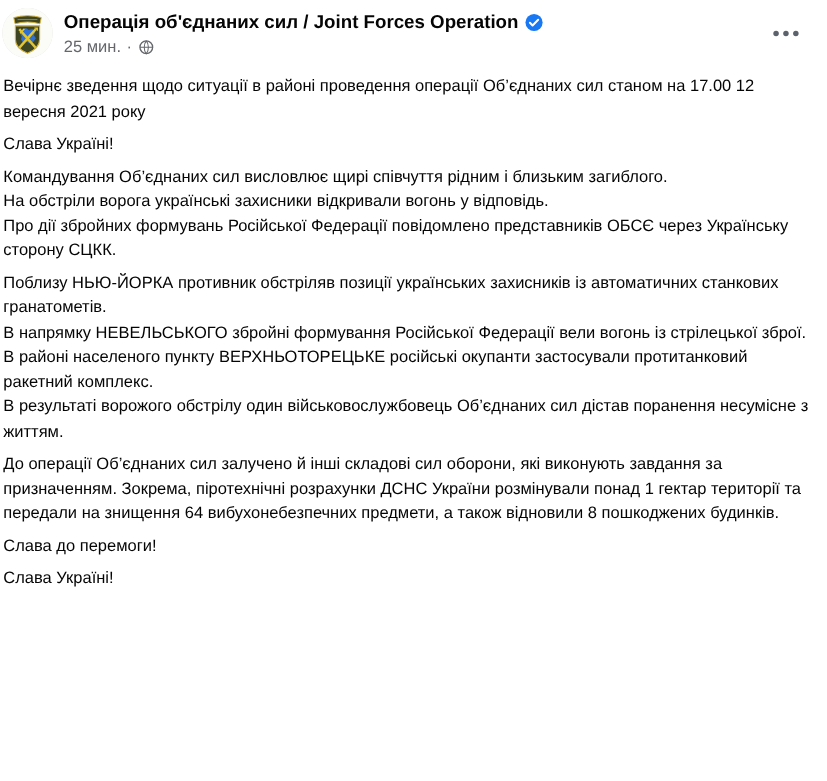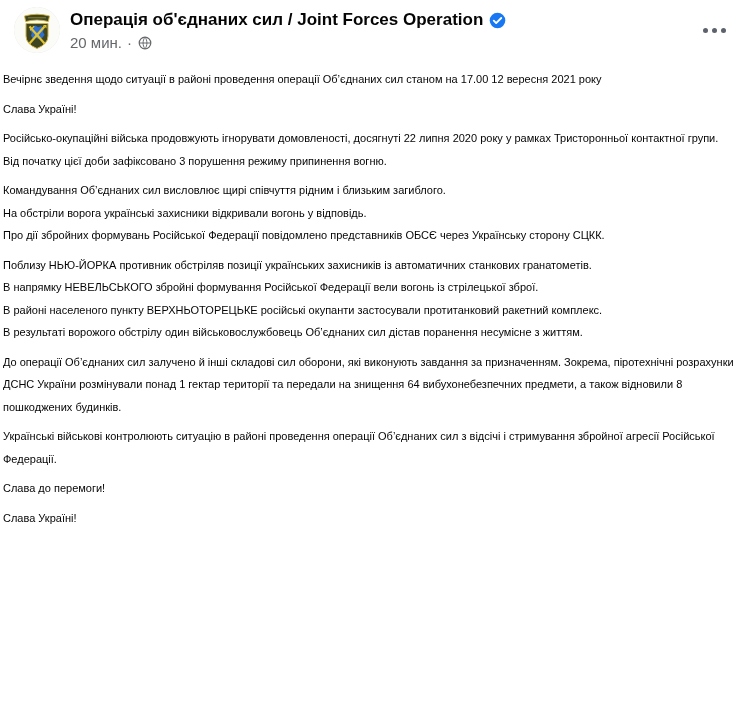--- a/index.html
+++ b/index.html
@@ -10,21 +10,21 @@
     overflow: hidden;
   }
   .post { width: 752px; position: relative; }
 
   
   .post-header {
     position: relative;
     display: flex;
     align-items: flex-start;
     gap: 10px;
-    padding: 7px 16px 0 14px;
+    padding: 7px 16px 0 2px;
   }
   .avatar {
     width: 46px; height: 46px;
     border-radius: 50%;
     overflow: hidden;
     flex: none;
     cursor: pointer;
     background: #fafaf7;
     box-shadow: inset 0 0 0 1px rgba(0,0,0,.08);
   }
@@ -66,21 +66,21 @@
   }
   .more-btn .dot {
     width: 5px; height: 5px;
     border-radius: 50%;
     background: #5b626b;
   }
 
   
   .post-body {
     padding: 15px 6px 0 3px;
-    font-size: 11px;
+    font-size: 15px;
     line-height: 22.5px;
     color: #050505;
   }
   .post-body p {
     white-space: pre-line;
     margin: 0 0 7px 0;
   }
   .post-body p:last-child { margin-bottom: 0; }
 </style>
 </head>
@@ -112,21 +112,21 @@
       <div class="page-name-row">
         <span class="page-name">Операція об'єднаних сил / Joint Forces Operation</span>
         <span class="verified-badge">
           <svg viewBox="0 0 24 24" width="17" height="17">
             <circle cx="12" cy="12" r="11" fill="#1877f2"></circle>
             <path d="M6.7 12.3 l3.4 3.4 7.2-7.2" fill="none" stroke="#ffffff" stroke-width="2.6" stroke-linecap="round" stroke-linejoin="round"></path>
           </svg>
         </span>
       </div>
       <div class="meta-row">
-        <span class="timestamp">20 мин.</span>
+        <span class="timestamp">25 мин.</span>
         <span>·</span>
         <span class="globe">
           <svg viewBox="0 0 16 16" width="14" height="14" fill="none" stroke="#65676b" stroke-width="1.4">
             <circle cx="8" cy="8" r="6.6"></circle>
             <path d="M1.4 8 h13.2 M8 1.4 c-2.9 3.4 -2.9 9.8 0 13.2 c2.9 -3.4 2.9 -9.8 0 -13.2" stroke-width="1.1"></path>
           </svg>
         </span>
       </div>
     </div>
 
@@ -134,28 +134,25 @@
       <span class="dot"></span>
       <span class="dot"></span>
       <span class="dot"></span>
     </div>
 
   </div>
 
   <div class="post-body">
     <p>Вечірнє зведення щодо ситуації в районі проведення операції Об’єднаних сил станом на 17.00 12 вересня 2021 року</p>
     <p>Слава Україні!</p>
-    <p>Російсько-окупаційні війська продовжують ігнорувати домовленості, досягнуті 22 липня 2020 року у рамках Тристоронньої контактної групи.
-Від початку цієї доби зафіксовано 3 порушення режиму припинення вогню.</p>
     <p>Командування Об’єднаних сил висловлює щирі співчуття рідним і близьким загиблого.
 На обстріли ворога українські захисники відкривали вогонь у відповідь.
 Про дії збройних формувань Російської Федерації повідомлено представників ОБСЄ через Українську сторону СЦКК.</p>
     <p>Поблизу НЬЮ-ЙОРКА противник обстріляв позиції українських захисників із автоматичних станкових гранатометів.
 В напрямку НЕВЕЛЬСЬКОГО збройні формування Російської Федерації вели вогонь із стрілецької зброї.
 В районі населеного пункту ВЕРХНЬОТОРЕЦЬКЕ російські окупанти застосували протитанковий ракетний комплекс.
 В результаті ворожого обстрілу один військовослужбовець Об’єднаних сил дістав поранення несумісне з життям.</p>
     <p>До операції Об’єднаних сил залучено й інші складові сил оборони, які виконують завдання за призначенням. Зокрема, піротехнічні розрахунки ДСНС України розмінували понад 1 гектар території та передали на знищення 64 вибухонебезпечних предмети, а також відновили 8 пошкоджених будинків.</p>
-    <p>Українські військові контролюють ситуацію в районі проведення операції Об’єднаних сил з відсічі і стримування збройної агресії Російської Федерації.</p>
     <p>Слава до перемоги!</p>
     <p>Слава Україні!</p>
   </div>
 
 </div>
 
 </body></html>

